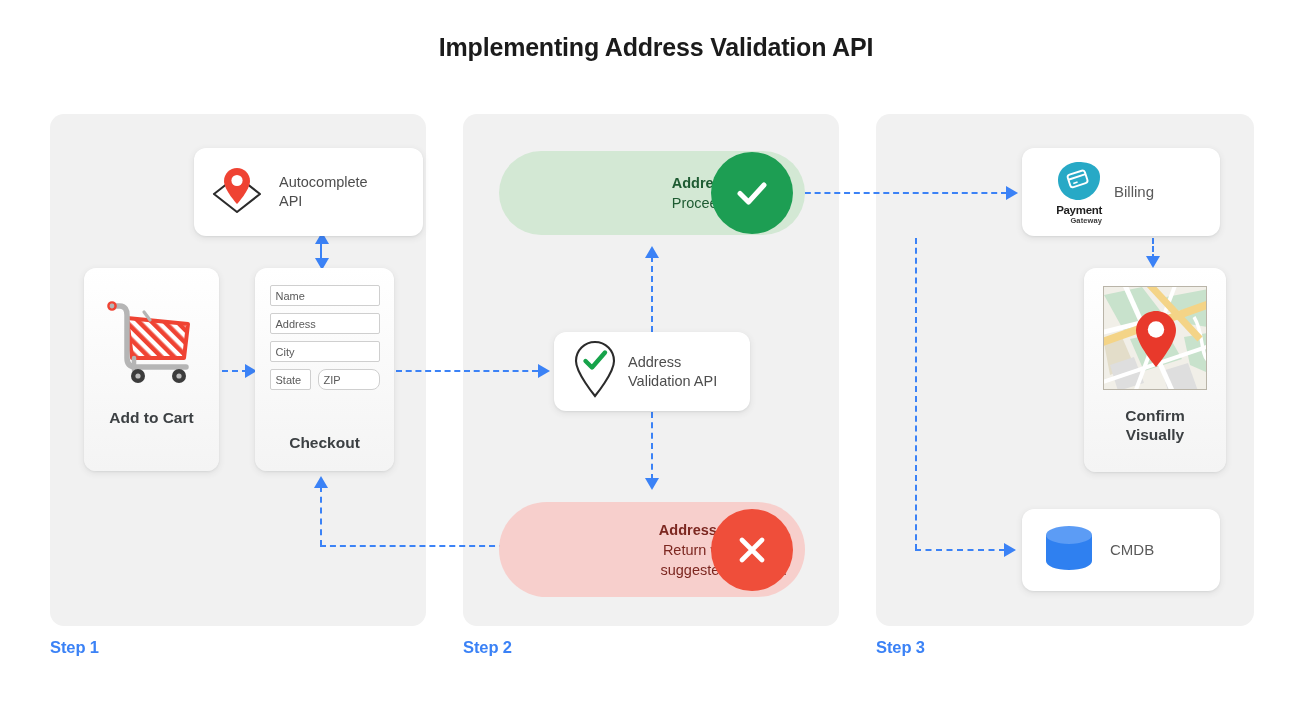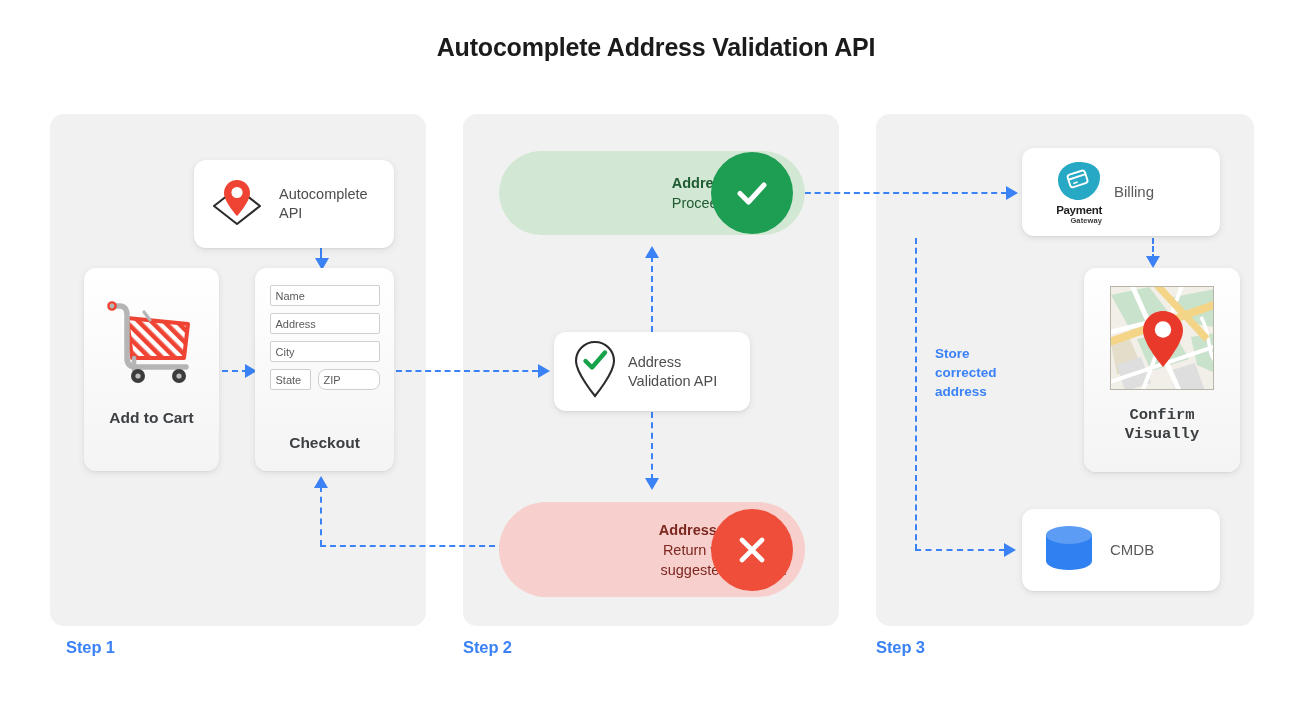--- a/index.html
+++ b/index.html
@@ -34,21 +34,21 @@
   #panel-3 { left: 876px; top: 114px; width: 378px; height: 512px; }
 
   .step-label {
     position: absolute;
     top: 638px;
     font-size: 16.5px;
     font-weight: 700;
     color: #3b82f6;
     letter-spacing: -0.1px;
   }
-  #step-label-1 { left: 66px; }
+  #step-label-1 { left: 50px; }
   #step-label-2 { left: 463px; }
   #step-label-3 { left: 876px; }
 
   
   .card {
     position: absolute;
     background: #ffffff;
     border-radius: 12px;
     box-shadow: 0 2px 7px rgba(60,64,67,0.11), 0 1px 2px rgba(60,64,67,0.07);
   }
@@ -63,21 +63,21 @@
   .card-title-bold {
     font-size: 15.5px;
     font-weight: 700;
     color: #3c4043;
     text-align: center;
     line-height: 1.25;
   }
 
   
   #card-autocomplete {
-    left: 194px; top: 160px; width: 200px; height: 88px;
+    left: 194px; top: 148px; width: 229px; height: 88px;
     display: flex; align-items: center; gap: 11px; padding-left: 12px;
   }
   #card-autocomplete .card-label { color: #4d4d4d; font-size: 14.5px; }
 
   
   #card-addtocart {
     left: 84px; top: 268px; width: 135px; height: 203px;
     display: flex; flex-direction: column; align-items: center;
     justify-content: flex-start; padding-top: 18px;
   }
@@ -157,22 +157,22 @@
     font-size: 11.5px; font-weight: 700; color: #1f1f1f;
     letter-spacing: -0.3px; margin-top: 2px;
   }
   .payment-sub {
     font-size: 7.5px; font-weight: 700; color: #3b3b3b;
     letter-spacing: 0.1px;
   }
 
   
   #card-confirm {
-    left: 1084px; top: 268px; width: 156px; height: 204px;
-    display: flex; flex-direction: column; align-items: center; padding-top: 18px; font-family: Liberation Mono, monospace;
+    left: 1084px; top: 268px; width: 142px; height: 204px;
+    display: flex; flex-direction: column; align-items: center; padding-top: 18px;
   }
   #card-confirm .card-title-bold { margin-top: 16px; }
   .map-thumb {
     width: 104px; height: 104px;
     border: 1px solid #b9b4a8;
     position: relative; overflow: hidden;
     background: #eeece4;
   }
 
   
@@ -204,21 +204,21 @@
   .arrow { position: absolute; width: 0; height: 0; }
   .arrow-r { border-top: 7px solid transparent; border-bottom: 7px solid transparent; border-left: 12px solid #3b82f6; }
   .arrow-u { border-left: 7px solid transparent; border-right: 7px solid transparent; border-bottom: 12px solid #3b82f6; }
   .arrow-d { border-left: 7px solid transparent; border-right: 7px solid transparent; border-top: 12px solid #3b82f6; }
 </style>
 </head>
 <body>
 
 <div id="stage">
 
-  <div class="page-title">Autocomplete Address Validation API</div>
+  <div class="page-title">Implementing Address Validation API</div>
 
   <div class="panel" id="panel-1"></div>
   <div class="panel" id="panel-2"></div>
   <div class="panel" id="panel-3"></div>
 
   <div class="conn">
     <div class="dash-h" style="left:222px; top:370px; width:26px;"></div>
     <div class="arrow arrow-r" style="left:245px; top:364px;"></div>
   </div>
 
@@ -258,25 +258,20 @@
     <div class="dash-v" style="left:1152px; top:238px; height:22px;"></div>
     <div class="arrow arrow-d" style="left:1146px; top:256px;"></div>
   </div>
 
   <div class="conn">
     <div class="dash-v" style="left:915px; top:238px; height:312px;"></div>
     <div class="dash-h" style="left:915px; top:549px; width:90px;"></div>
     <div class="arrow arrow-r" style="left:1004px; top:543px;"></div>
   </div>
 
-  <div id="store-note">
-    <div>Store</div>
-    <div>corrected</div>
-    <div>address</div>
-  </div>
 
   <div class="card" id="card-autocomplete">
     <span>
       <svg width="62" height="56" viewBox="0 0 62 56">
         <path d="M8 32 L31 14 L54 32 L31 50 Z" fill="none" stroke="#2b2b2b" stroke-width="2.1" stroke-linejoin="round"></path>
         <path d="M31 6 C23.8 6 18 11.8 18 19 C18 28 31 42 31 42 C31 42 44 28 44 19 C44 11.8 38.2 6 31 6 Z" fill="#ef4333"></path>
         <circle cx="31" cy="18.5" r="5.6" fill="#ffffff"></circle>
       </svg>
     </span>
     <span class="card-label">

